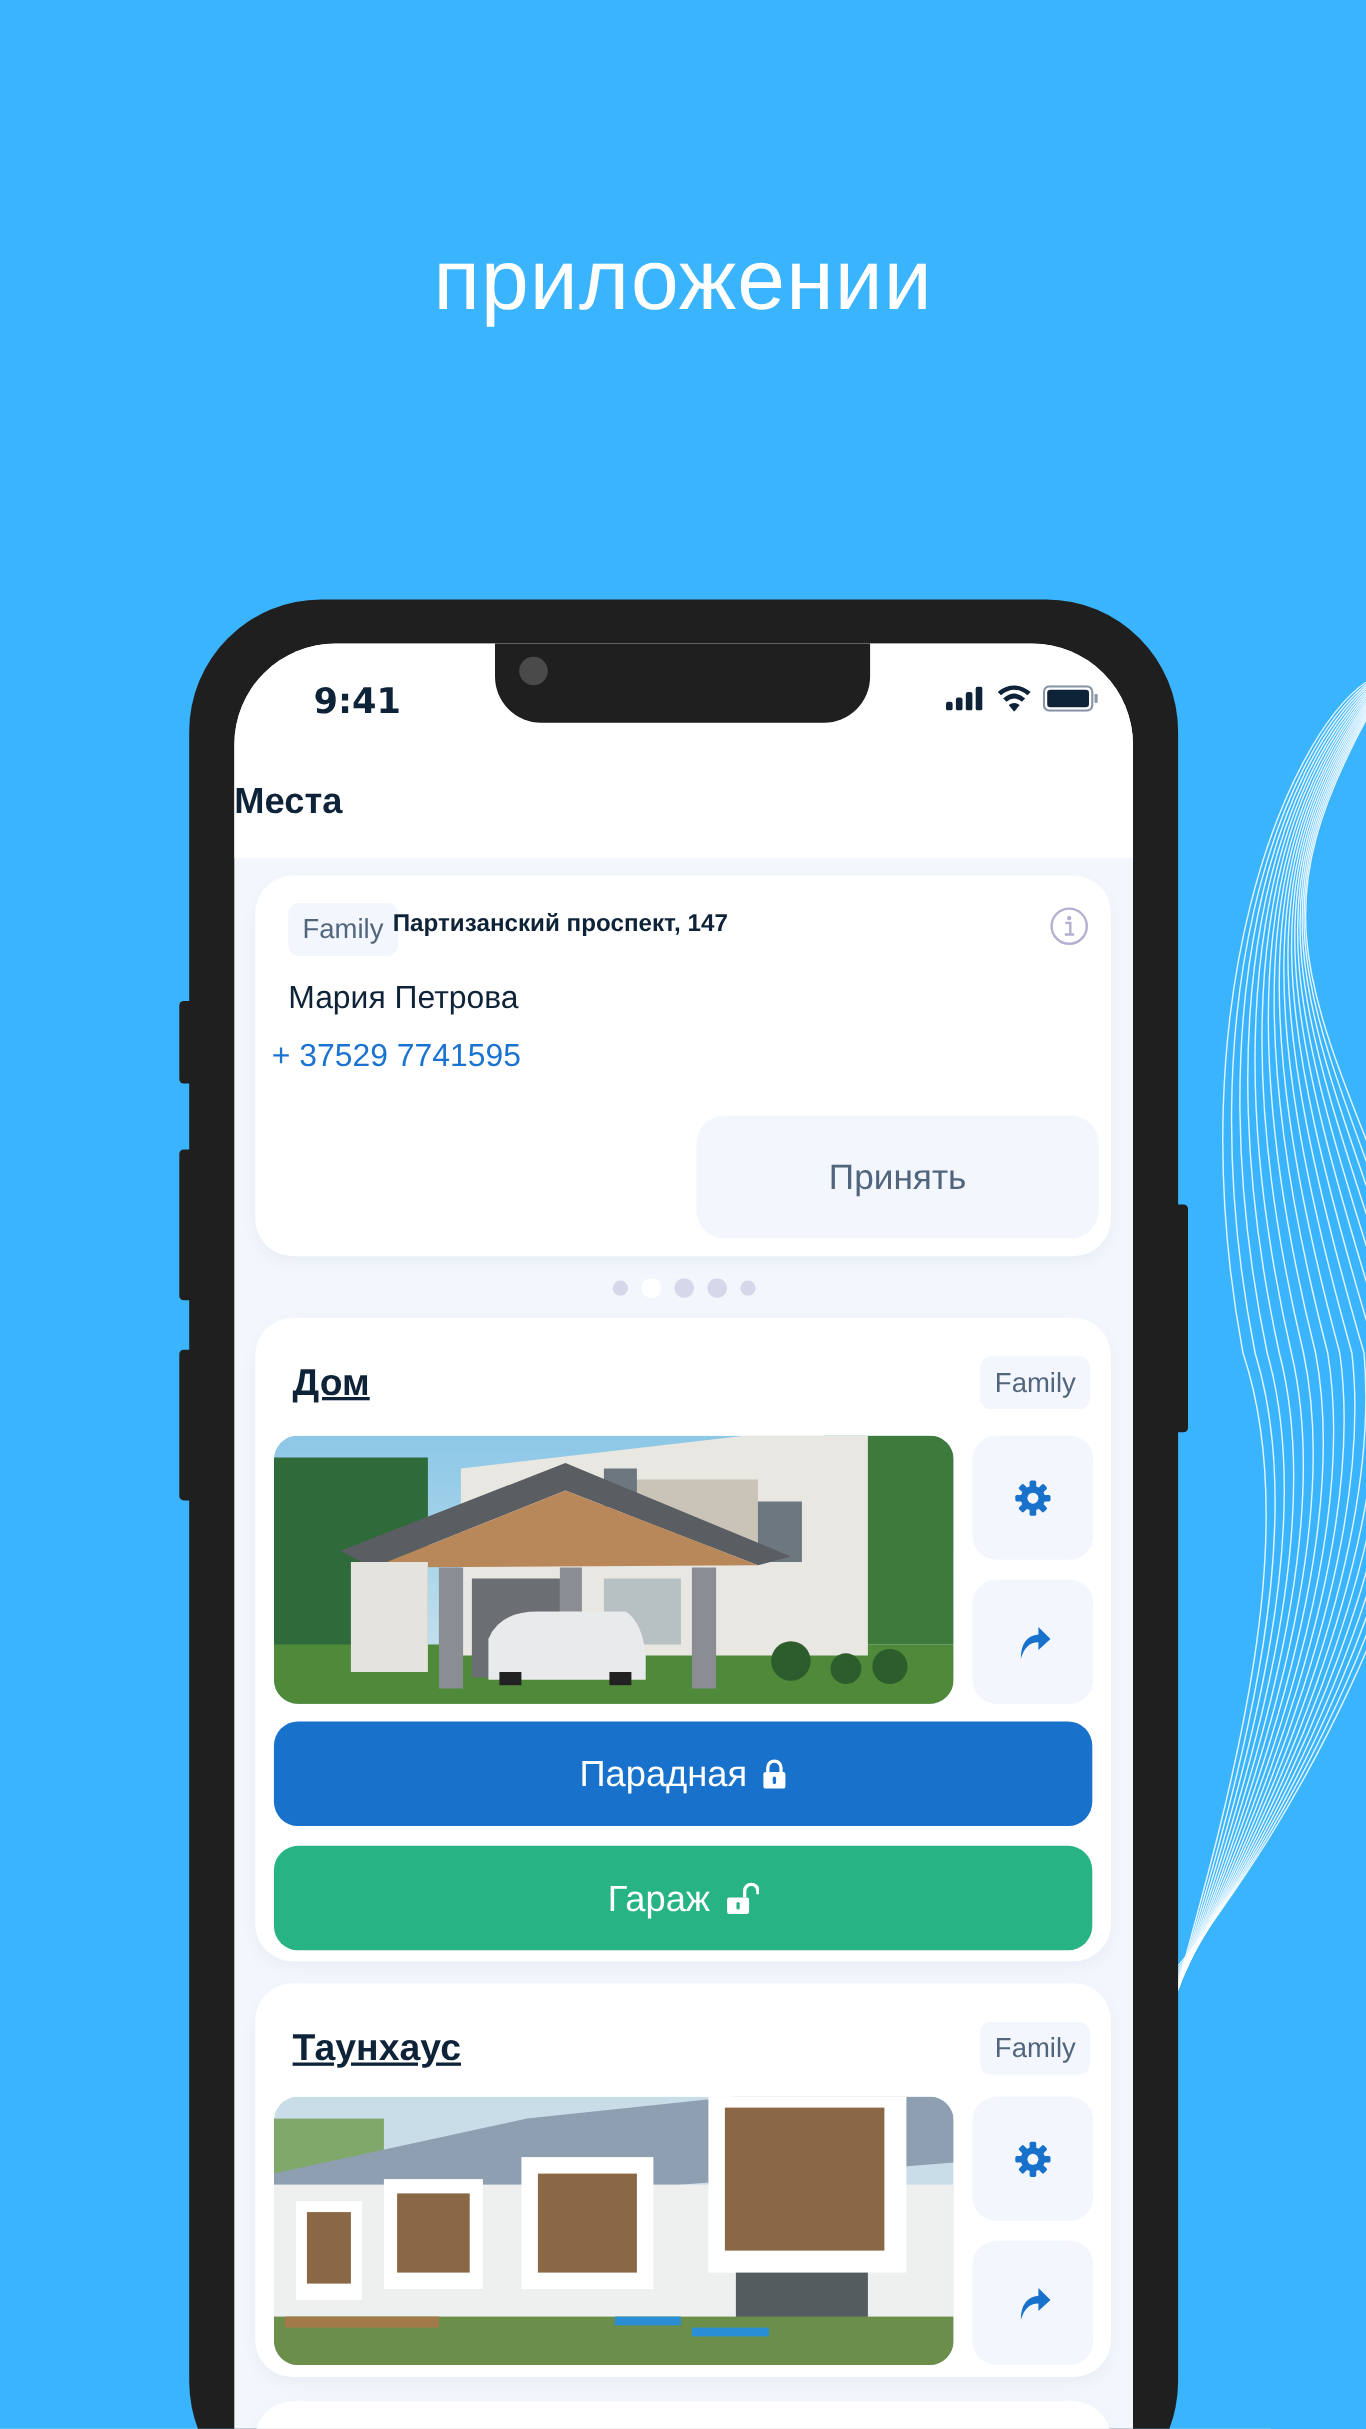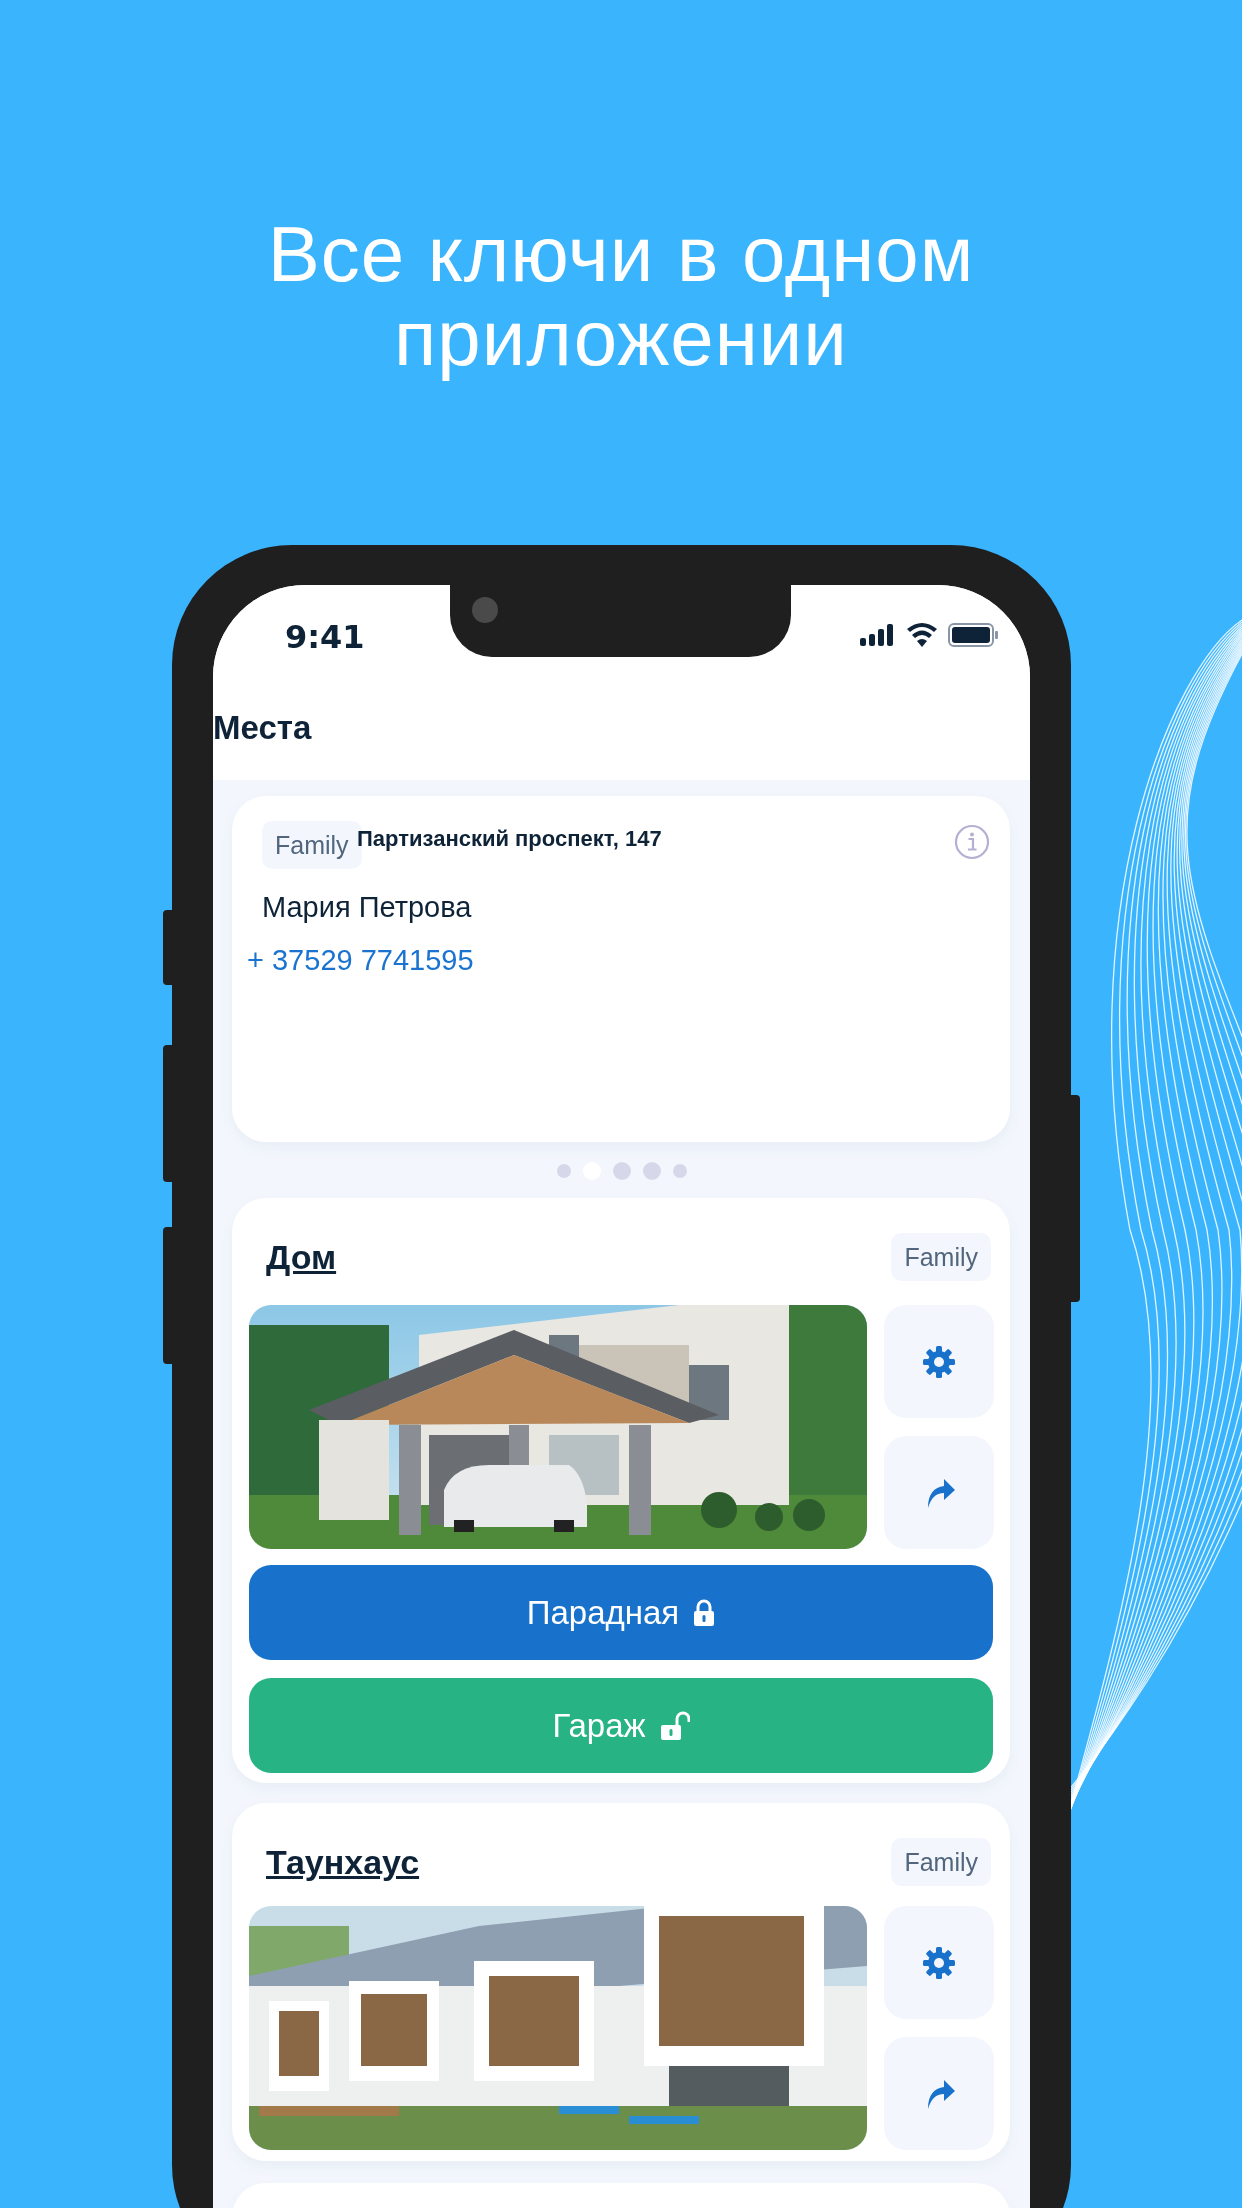--- a/index.html
+++ b/index.html
@@ -91,21 +91,20 @@
     display: flex; align-items: center; justify-content: center; gap: 14px;
     color: #ffffff; font-size: 33px;
   }
   .blue { background: #1871cb; }
   .green { background: #27b384; }
 </style>
 </head>
 <body>
 
 <div class="headline">
-  <div>Все ключи в одном</div>
   <div>приложении</div>
 </div>
 
 <svg class="waves" viewBox="0 0 192 1330" preserveAspectRatio="none">
   <g id="wave-lines" fill="none" stroke="#ffffff" stroke-width="1.3" stroke-opacity="0.85">
       <path d="M192 10 C 120 60, 20 300, 80 620
                C 140 800, 60 1050, 0 1270"></path>
       <path d="M192 12 C 117.8 71, 27.7 300, 91 620
                C 146.6 800, 64.4 1050, 0 1266"></path>
       <path d="M192 14 C 115.6 82, 35.4 300, 102 620
@@ -182,20 +181,21 @@
   <div class="card inv">
     <span class="tag">Family</span>
     <span class="addr">Партизанский проспект, 147</span>
     <svg class="info" viewBox="0 0 36 36">
       <circle cx="18" cy="18" r="16" fill="none" stroke="#b3b0d2" stroke-width="2.2"></circle>
       <circle cx="18" cy="10.5" r="2" fill="#b3b0d2"></circle>
       <path d="M14.5 15 H19 V25 M14 25.5 H22.5" fill="none" stroke="#b3b0d2" stroke-width="2.2"></path>
     </svg>
     <span class="person">Мария Петрова</span>
     <span class="phone-link">+ 37529 7741595</span>
+    <div class="btn accept">Принять</div>
   </div>
 
   <div class="dots">
     <span class="dot"></span>
     <span class="dot active"></span>
     <span class="dot big"></span>
     <span class="dot big"></span>
     <span class="dot"></span>
   </div>
 

